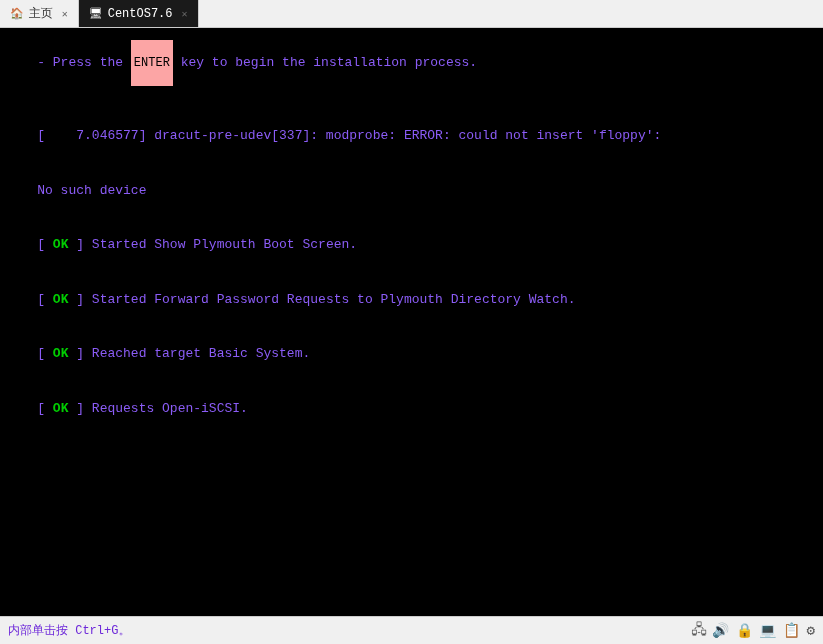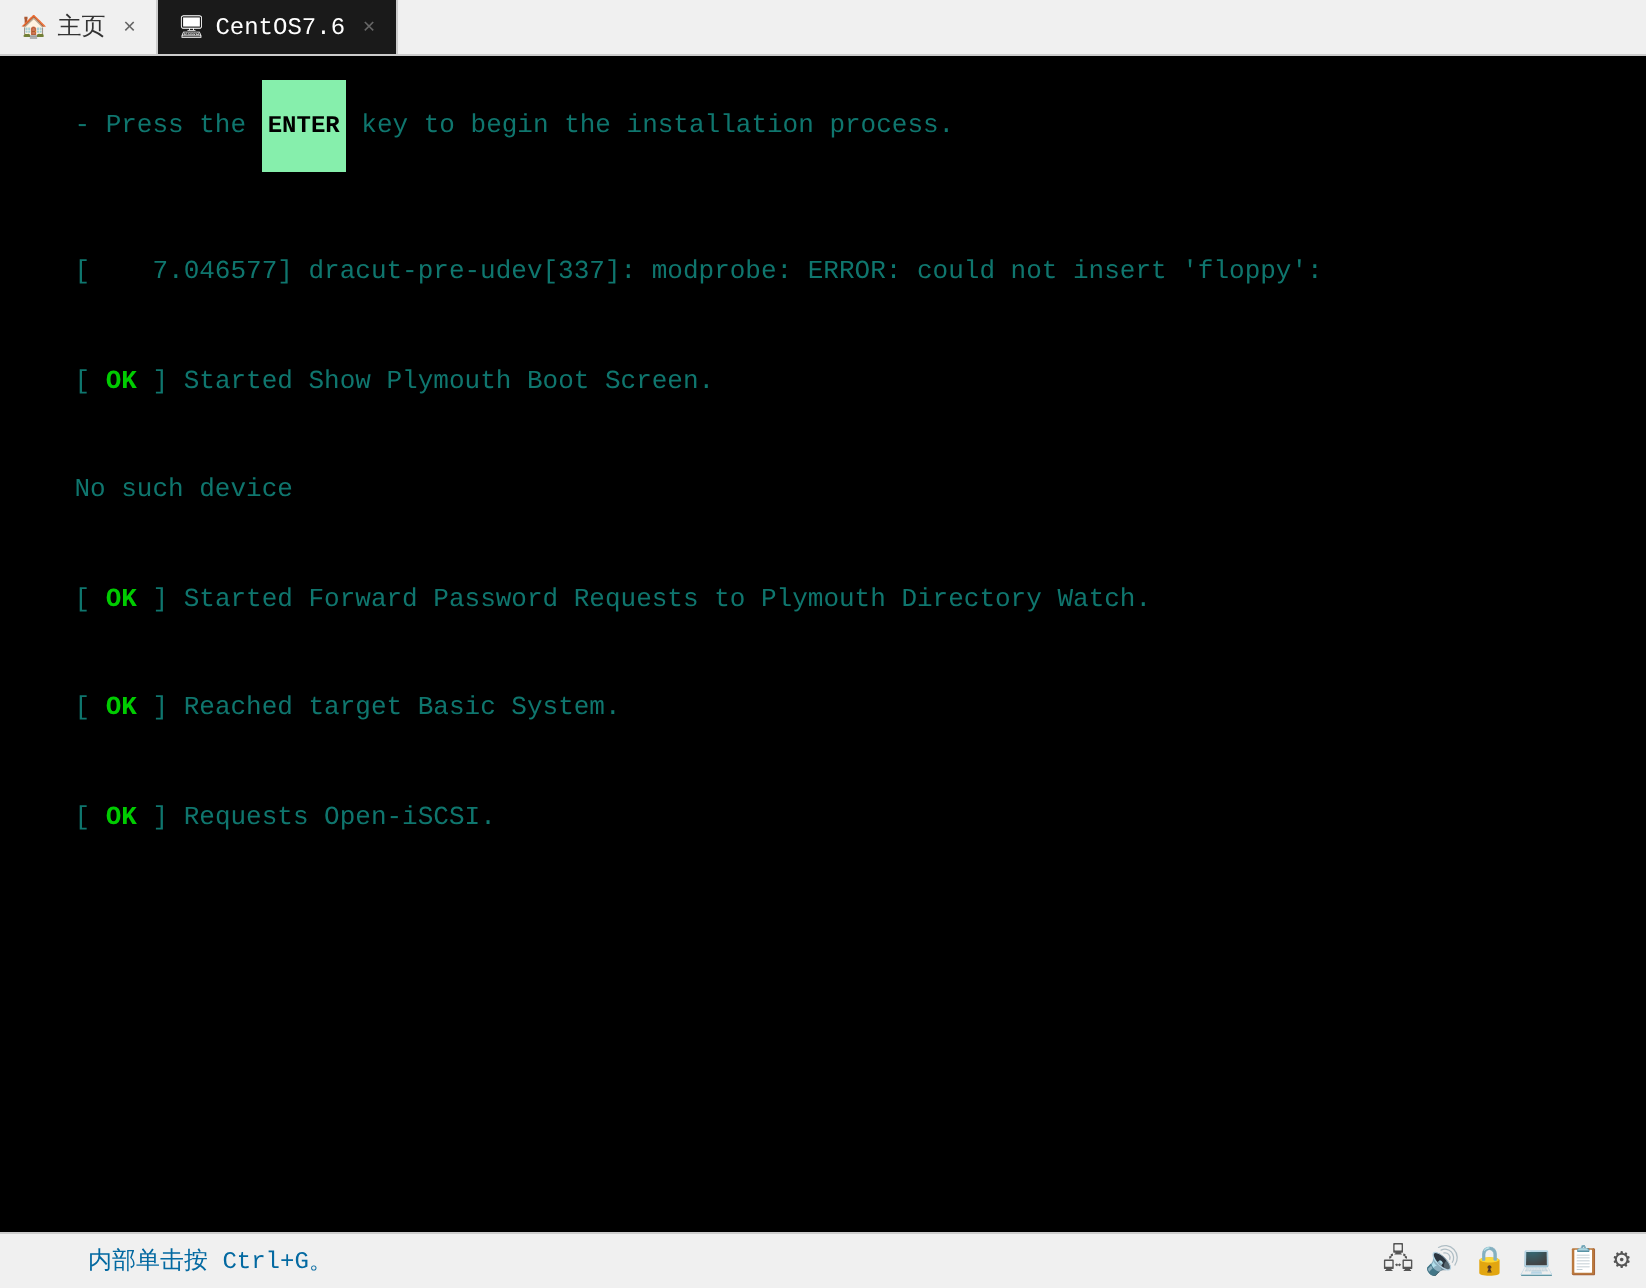--- a/index.html
+++ b/index.html
@@ -66,51 +66,50 @@
       line-height: 1.4;
       padding: 8px 6px;
       overflow: hidden;
       font-family: 'Courier New', Courier, monospace;
     }
 
     .line {
       white-space: pre;
       min-height: 1.4em;
     }
-    .gray { color: #0f766e; }
+    .gray { color: #8b5cf6; }
 
     .ok-badge {
       color: #00cc00;
       font-weight: bold;
     }
 
     .enter-key {
-      background: #86efac;
+      background: #fca5a5;
       color: #000;
-      font-weight: bold;
+      font-weight: normal;
       padding: 16px 3px;
       font-size: 12px;
     }
 
     
     .status-bar {
       background: #f0f0f0;
       height: 28px;
       display: flex;
       align-items: center;
       justify-content: space-between;
       padding: 0 8px;
       border-top: 1px solid #ccc;
       flex-shrink: 0;
     }
 
     .status-left {
       font-size: 12px;
-      color: #0369a1;
-      margin-left: 36px;
+      color: #6d28d9;
     }
 
     .status-right {
       display: flex;
       align-items: center;
       gap: 6px;
     }
 
     .status-icon {
       font-size: 14px;
@@ -136,24 +135,24 @@
 
 <div class="terminal">
   <div class="line">
     <span class="gray">- Press the </span><span class="enter-key">ENTER</span><span class="gray"> key to begin the installation process.</span>
   </div>
   <div class="line">&nbsp;</div>
   <div class="line">
     <span class="gray">[    7.046577] dracut-pre-udev[337]: modprobe: ERROR: could not insert 'floppy':</span>
   </div>
   <div class="line">
-    <span class="gray">[ </span><span class="ok-badge">OK</span><span class="gray"> ] Started Show Plymouth Boot Screen.</span>
+    <span class="gray">No such device</span>
   </div>
   <div class="line">
-    <span class="gray">No such device</span>
+    <span class="gray">[ </span><span class="ok-badge">OK</span><span class="gray"> ] Started Show Plymouth Boot Screen.</span>
   </div>
   <div class="line">
     <span class="gray">[ </span><span class="ok-badge">OK</span><span class="gray"> ] Started Forward Password Requests to Plymouth Directory Watch.</span>
   </div>
   <div class="line">
     <span class="gray">[ </span><span class="ok-badge">OK</span><span class="gray"> ] Reached target Basic System.</span>
   </div>
   <div class="line">
     <span class="gray">[ </span><span class="ok-badge">OK</span><span class="gray"> ] Requests Open-iSCSI.</span>
   </div>

